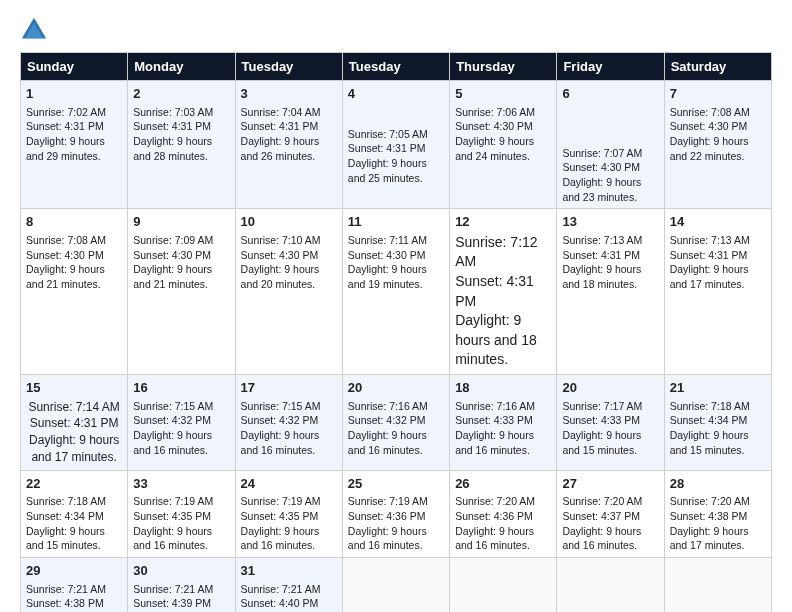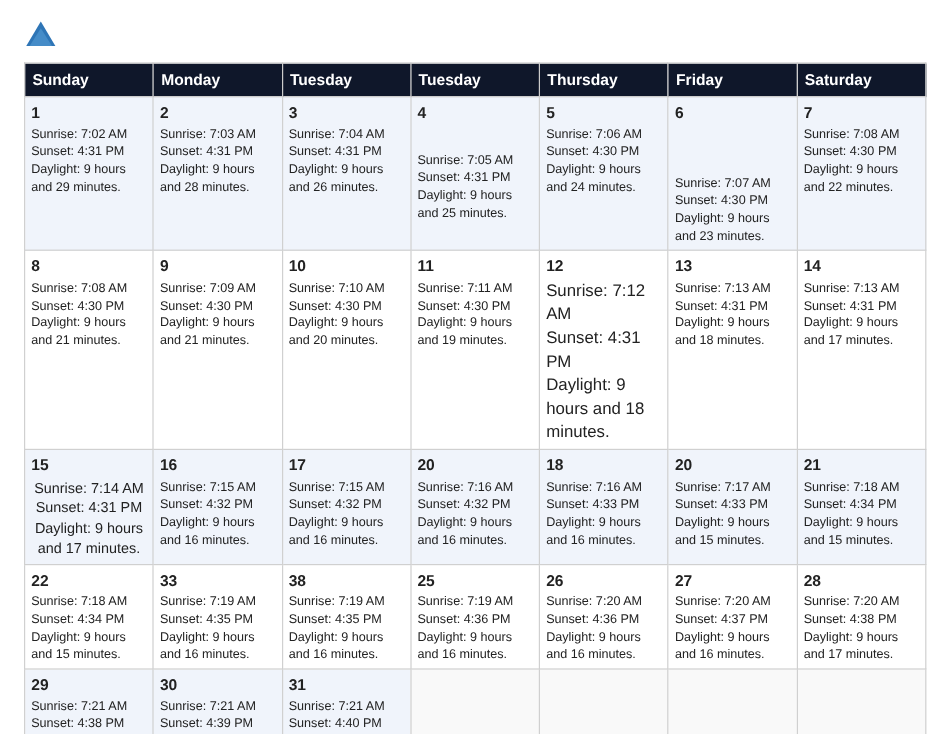--- a/index.html
+++ b/index.html
@@ -218,21 +218,21 @@
         <tr>
           <td>
             <span class="day-num">22</span>
             <span style="display: block; font-size: 10.5px; line-height: 1.4;">Sunrise: 7:18 AM<br>Sunset: 4:34 PM<br>Daylight: 9 hours and 15 minutes.</span>
           </td>
           <td>
             <span class="day-num">33</span>
             <span style="display: block; font-size: 10.5px; line-height: 1.4;">Sunrise: 7:19 AM<br>Sunset: 4:35 PM<br>Daylight: 9 hours and 16 minutes.</span>
           </td>
           <td>
-            <span class="day-num">38</span>
+            <span class="day-num">24</span>
             <span style="display: block; font-size: 10.5px; line-height: 1.4;">Sunrise: 7:19 AM<br>Sunset: 4:35 PM<br>Daylight: 9 hours and 16 minutes.</span>
           </td>
           <td>
             <span class="day-num">25</span>
             <span style="display: block; font-size: 10.5px; line-height: 1.4;">Sunrise: 7:19 AM<br>Sunset: 4:36 PM<br>Daylight: 9 hours and 16 minutes.</span>
           </td>
           <td>
             <span class="day-num">26</span>
             <span style="display: block; font-size: 10.5px; line-height: 1.4;">Sunrise: 7:20 AM<br>Sunset: 4:36 PM<br>Daylight: 9 hours and 16 minutes.</span>
           </td>

